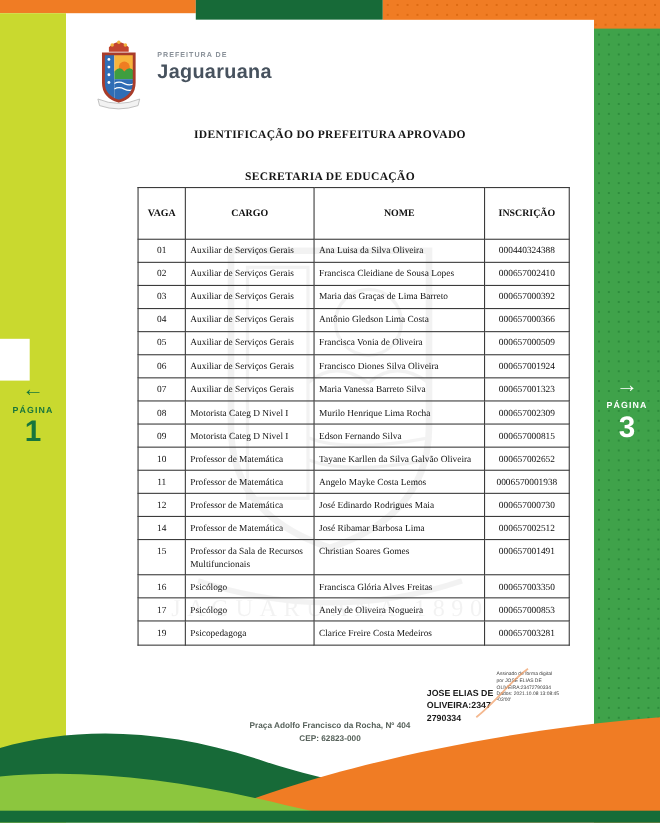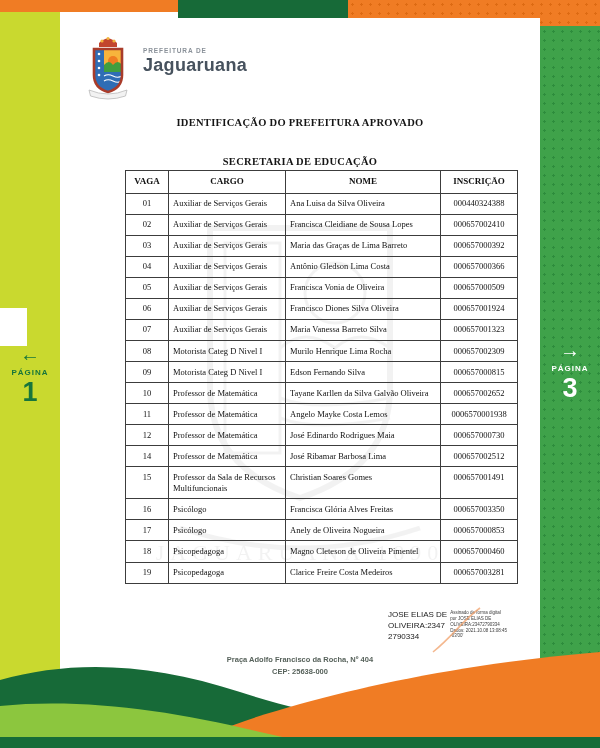--- a/index.html
+++ b/index.html
@@ -35,31 +35,31 @@
   .brand-name{font-size:18px;font-weight:bold;color:#47525e;margin-top:1px;letter-spacing:0.3px;}
   .doc-title{position:absolute;width:100%;text-align:center;font-family:"Liberation Serif",serif;
     font-weight:bold;font-size:10.5px;color:#151515;letter-spacing:0.3px;}
   .t1{top:77px;} .t2{top:99px;} .t3{top:138px;}
   
   .table-wrap{position:absolute;left:65px;top:152px;width:392px;z-index:1;}
   table{border-collapse:collapse;width:100%;table-layout:fixed;
     font-family:"Liberation Serif",serif;font-size:8.5px;color:#111;}
   th,td{border:1px solid #3c3c3c;padding:4.5px 4px;line-height:1.3;vertical-align:top;
     overflow:hidden;background:transparent;}
-  th{font-size:9px;text-align:center;padding:5px 2px;}
+  th{font-size:9px;text-align:center;padding:17px 2px;}
   .col-vaga{width:43px;text-align:center;}
   .col-cargo{width:117px;text-align:left;}
   .col-nome{width:155px;text-align:left;}
   .col-insc{width:77px;text-align:center;}
   
   .watermark{position:absolute;left:50%;top:180px;transform:translateX(-50%);
     opacity:0.07;z-index:0;pointer-events:none;}
   
   .sig{position:absolute;left:328px;top:592px;width:150px;display:flex;gap:3px;z-index:1;}
-  .sig-name{font-weight:normal;font-size:8px;line-height:1.35;color:#1a1a1a;white-space:pre-line;}
+  .sig-name{font-weight:bold;font-size:8px;line-height:1.35;color:#1a1a1a;white-space:pre-line;margin-top:16px;}
   .sig-details{font-size:4.5px;color:#3a3a3a;line-height:1.3;width:58px;}
   .sig-squiggle{position:absolute;left:40px;top:-4px;pointer-events:none;}
   
   .footer{position:absolute;left:0;top:636px;width:100%;text-align:center;
     font-size:7.5px;font-weight:bold;color:#57625b;line-height:1.55;z-index:1;}
   
   .waves{position:absolute;left:0;top:640px;width:600px;height:108px;z-index:3;pointer-events:none;}
 </style>
 </head>
 <body>
@@ -236,26 +236,20 @@
             <td class="col-nome">Francisca Glória Alves Freitas</td>
             <td class="col-insc">000657003350</td>
           </tr>
           <tr>
             <td class="col-vaga">17</td>
             <td class="col-cargo">Psicólogo</td>
             <td class="col-nome">Anely de Oliveira Nogueira</td>
             <td class="col-insc">000657000853</td>
           </tr>
           <tr>
-            <td class="col-vaga">18</td>
-            <td class="col-cargo">Psicopedagoga</td>
-            <td class="col-nome">Magno Cleteson de Oliveira Pimentel</td>
-            <td class="col-insc">000657000460</td>
-          </tr>
-          <tr>
             <td class="col-vaga">19</td>
             <td class="col-cargo">Psicopedagoga</td>
             <td class="col-nome">Clarice Freire Costa Medeiros</td>
             <td class="col-insc">000657003281</td>
           </tr>
         </tbody>
     </table>
   </div>
 
   <div class="sig">
@@ -263,21 +257,21 @@
       <path d="M5,46 C25,30 35,14 52,2" fill="none" stroke="#f0a069" stroke-width="1.6" opacity="0.75"></path>
     </svg>
     <div class="sig-name">JOSE ELIAS DE
 OLIVEIRA:2347
 2790334</div>
     <div class="sig-details">Assinado de forma digital por JOSE ELIAS DE OLIVEIRA:23472790334 Dados: 2021.10.08 13:08:45 -03'00'</div>
   </div>
 
   <div class="footer">
     <div>Praça Adolfo Francisco da Rocha, Nº 404</div>
-    <div>CEP: 25638-000</div>
+    <div>CEP: 62823-000</div>
   </div>
 </div>
 
 <svg class="waves" viewBox="0 0 600 108">
   <path d="M0,40 C70,20 150,22 240,52 C320,78 420,96 600,92 L600,108 L0,108 Z" fill="#176a38"></path>
   <path d="M600,12 C480,22 380,42 300,64 C250,78 210,92 180,108 L600,108 Z" fill="#f07c24"></path>
   <path d="M0,66 C80,58 170,70 260,92 C290,99 320,104 350,108 L0,108 Z" fill="#8cc63e"></path>
   <rect x="0" y="97" width="600" height="11" fill="#156c38"></rect>
 </svg>
 

